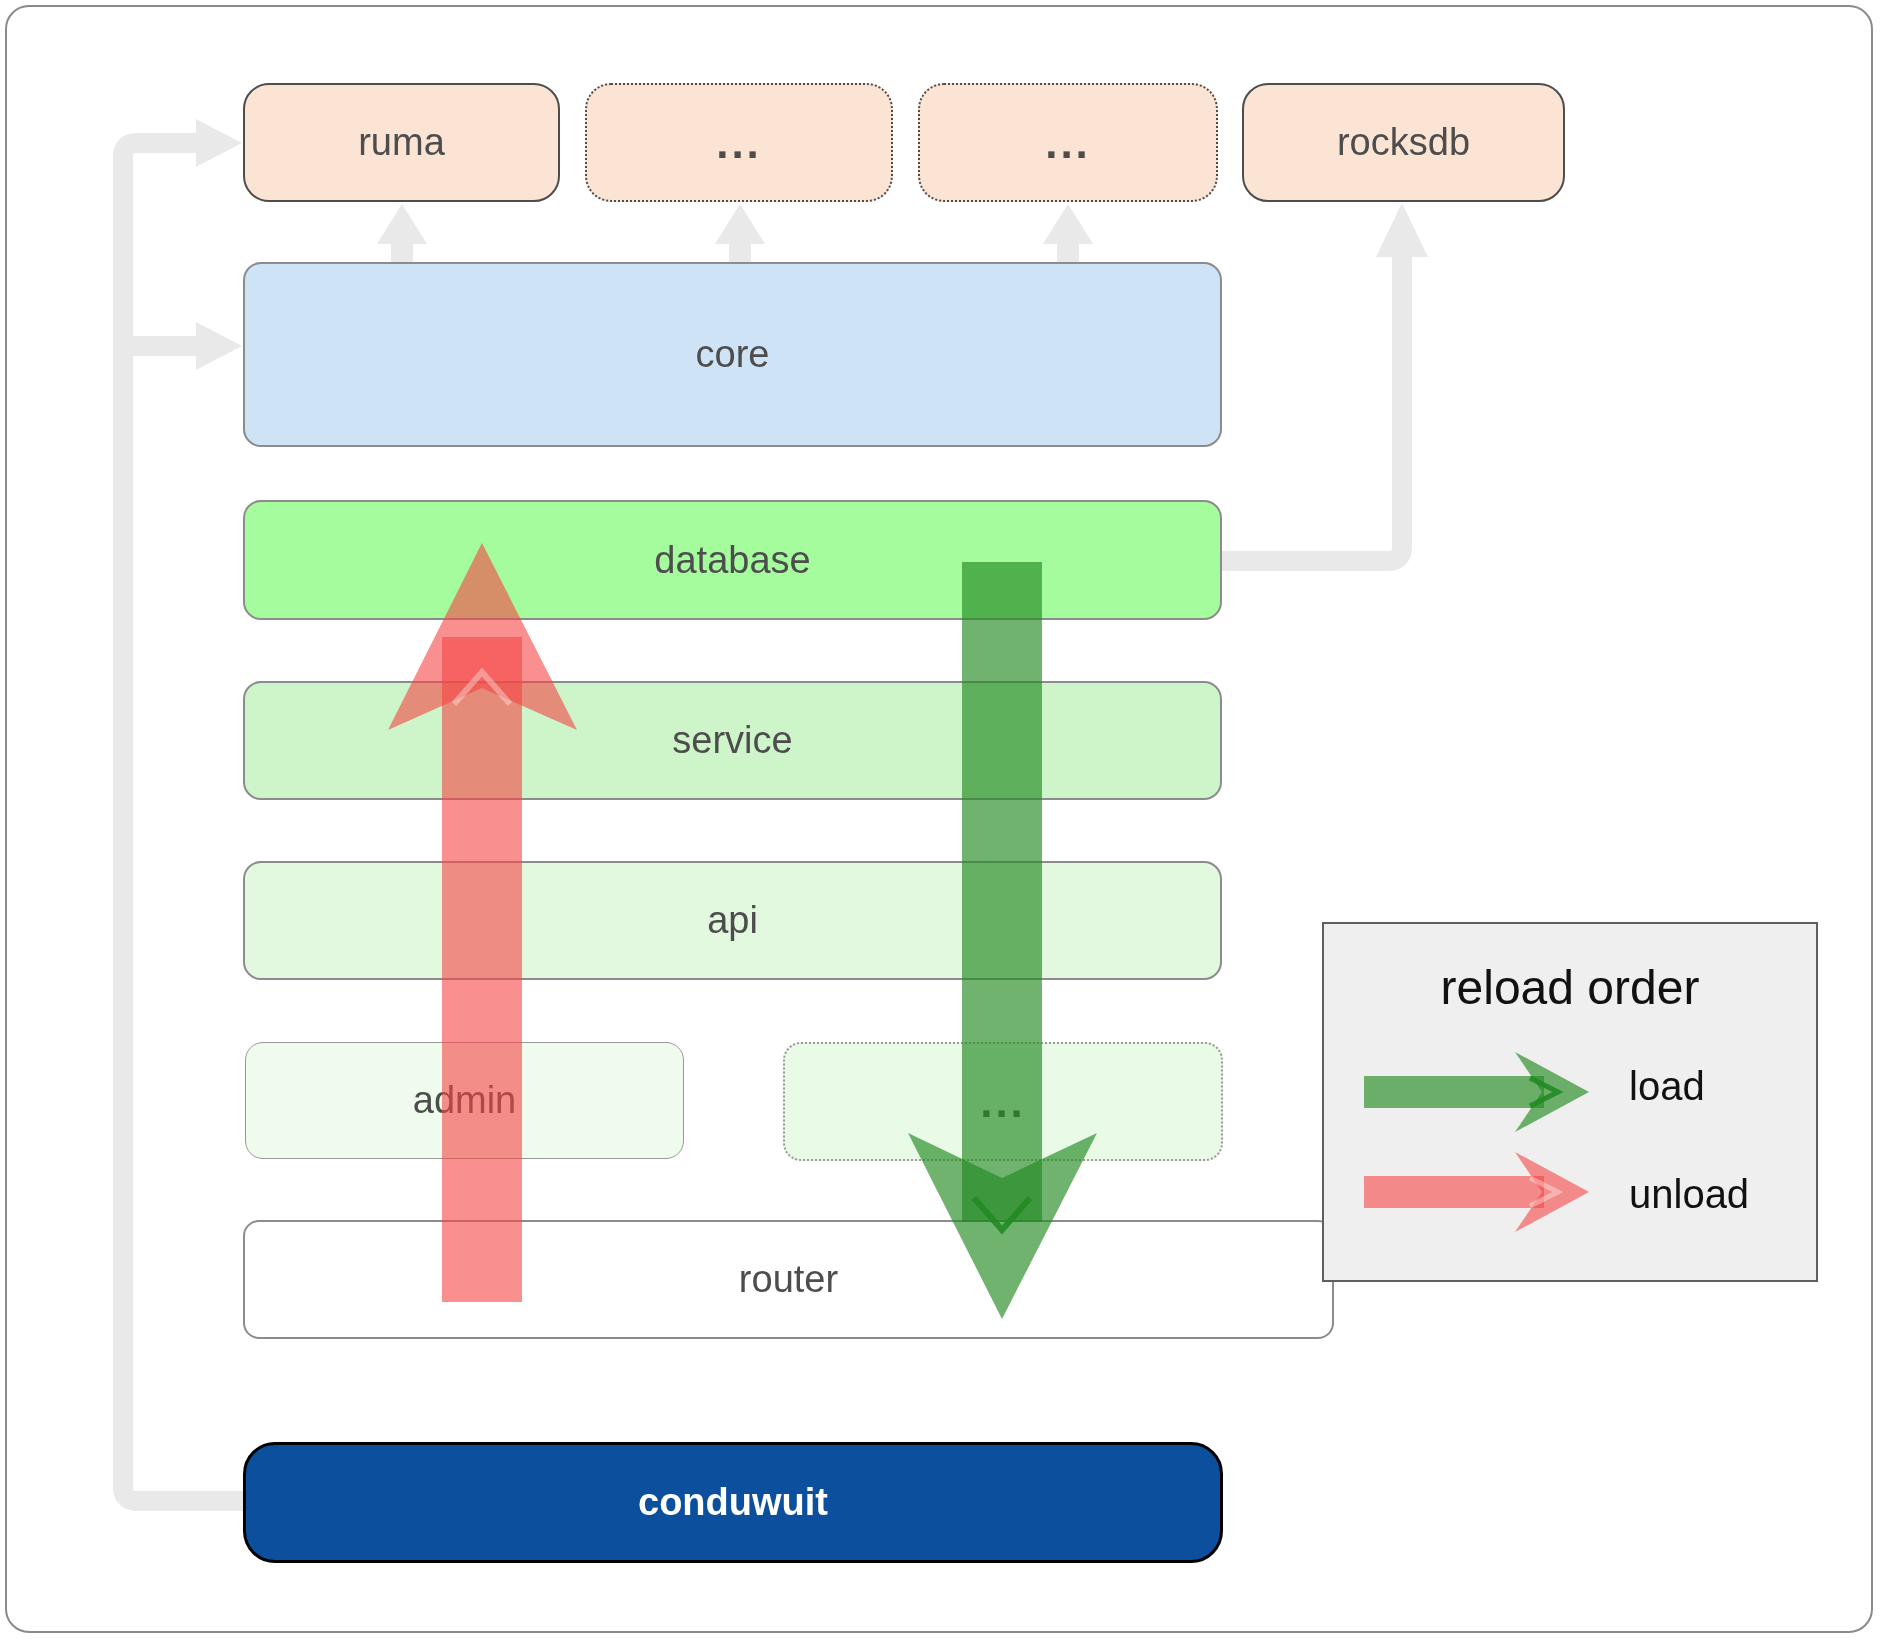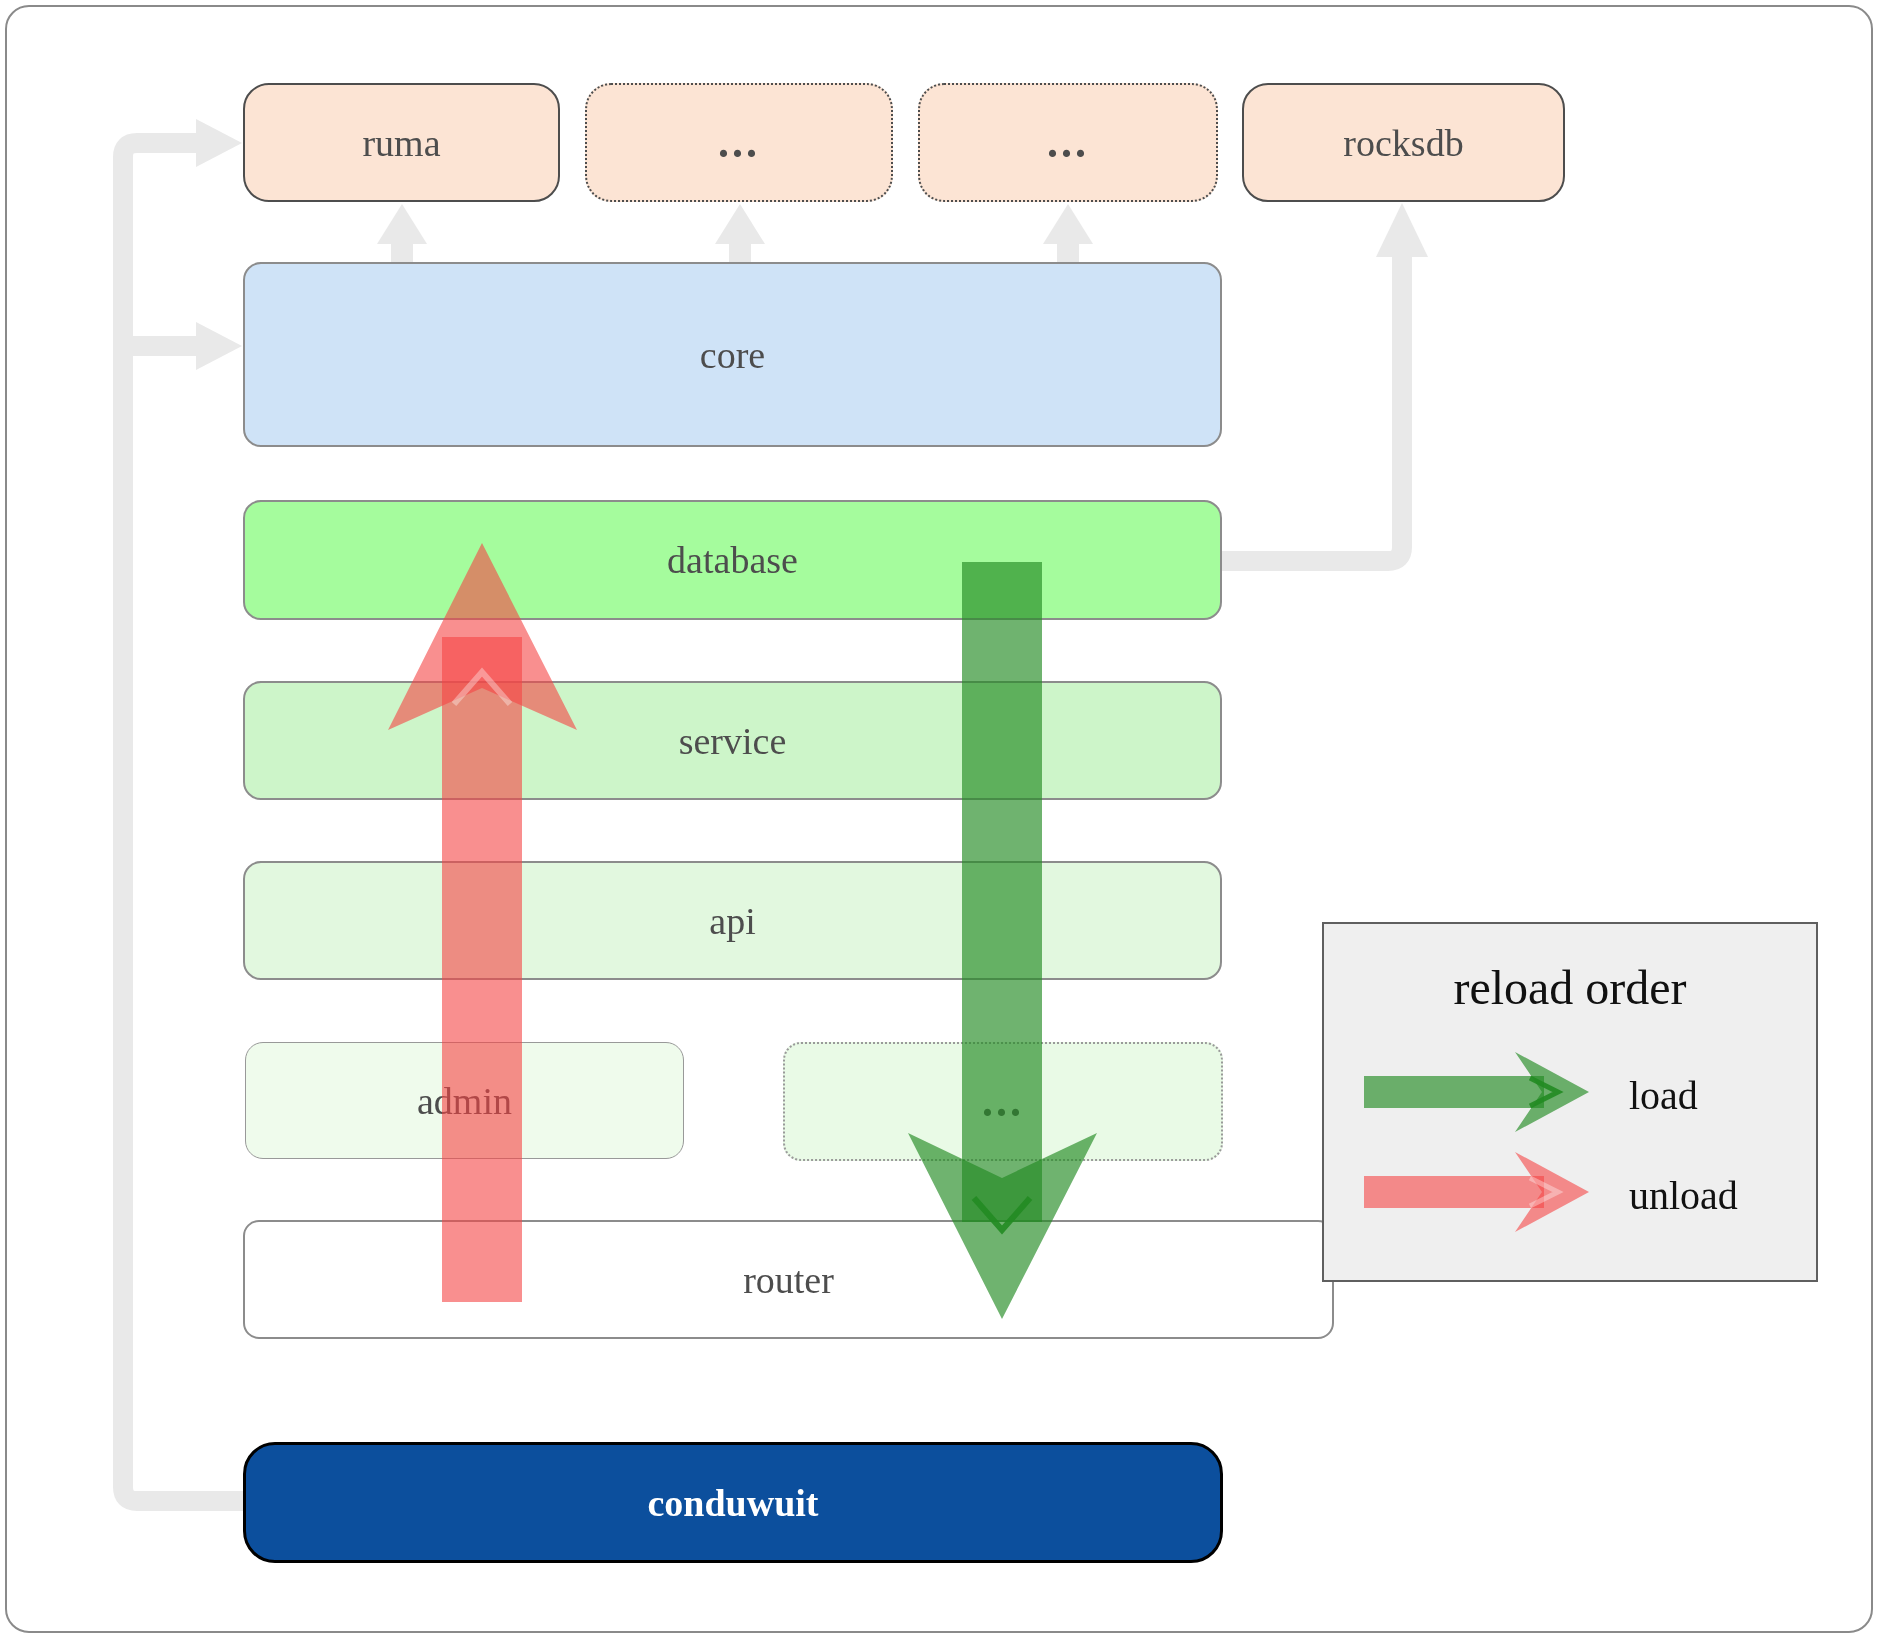--- a/index.html
+++ b/index.html
@@ -4,21 +4,21 @@
 <style>
   :root{
     --peach:#fce4d4; --blue:#cfe3f7; --green-bright:#a5fc9d; --green-mid:#cdf5c9;
     --green-light:#e2f8df; --green-faint:#effbec; --green-faint2:#e9fae6;
     --white-box:#ffffff; --navy:#0c4f9d; --legend-bg:#efefef; --connector:#e9e9e9;
     --arrow-green:#228b22; --arrow-red:#f54545; --text:#4d4d4d;
   }
   html,body{margin:0;padding:0;background:#fff;}
   #canvas{
     position:relative; width:1883px; height:1643px; overflow:hidden;
-    font-family:Liberation Serif, serif; background:#fff;
+    font-family:Liberation Sans, sans-serif; background:#fff;
   }
   #frame{
     position:absolute; left:5px; top:5px; width:1868px; height:1628px;
     border:2.5px solid #8a8a8a; border-radius:24px; box-sizing:border-box;
   }
   svg.layer{position:absolute; left:0; top:0; width:1883px; height:1643px;}
   #connector-layer{z-index:1;}
   #box-layer{position:absolute; left:0; top:0; width:1883px; height:1643px; z-index:2;}
   #arrow-layer{z-index:3;}
   #legend{z-index:4;}
@@ -45,21 +45,21 @@
                  border:3px solid #000; border-radius:32px; color:#fff; font-weight:bold;}
   #legend{
     position:absolute; left:1322px; top:922px; width:496px; height:360px;
     background:var(--legend-bg); border:2.5px solid #5f5f5f; box-sizing:border-box;
   }
   #legend-title{
     position:absolute; left:0; top:36px; width:100%; text-align:center;
     font-size:48px; color:#111;
   }
   .legend-label{position:absolute; left:305px; font-size:40px; color:#111;}
-  #legend-load-label{top:148px;}
+  #legend-load-label{top:140px;}
   #legend-unload-label{top:248px;}
   #legend svg{position:absolute; left:0; top:0; width:460px; height:360px;}
 </style>
 </head>
 <body>
 
 <div id="canvas">
   <div id="frame"></div>
 
   <svg id="connector-layer" class="layer">

